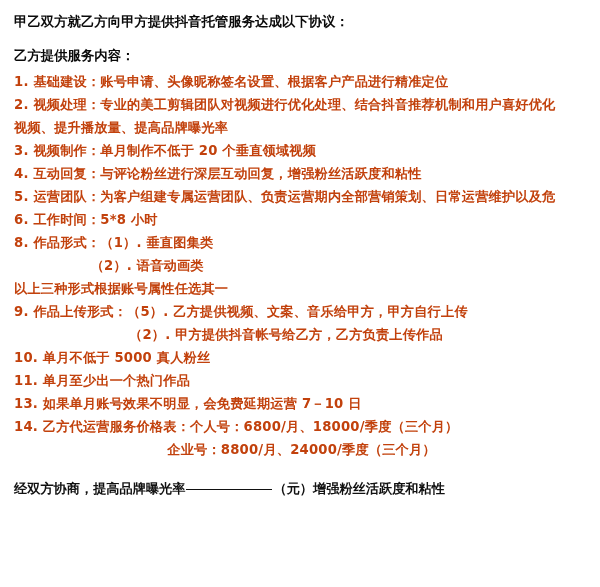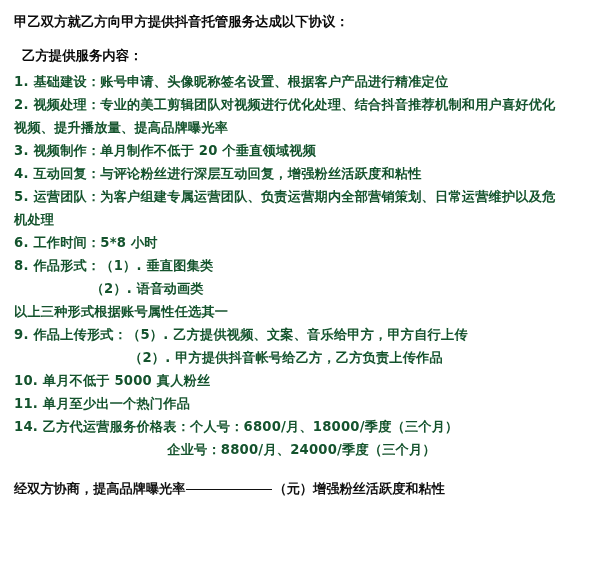--- a/index.html
+++ b/index.html
@@ -20,34 +20,33 @@
     height: 587px;
     box-sizing: border-box;
     padding: 10px 14px 0 14px;
   }
   .line {
     font-size: 13.2px;
     line-height: 23px;
     white-space: pre;
     letter-spacing: 0.2px;
     font-weight: 700;
-    color: #14532d;
+    color: #c2410c;
   }
   .title {
     font-size: 13.4px;
     font-weight: 700;
     line-height: 23px;
     margin-bottom: 11px;
   }
   .section-head {
     font-size: 13.4px;
     font-weight: 700;
     line-height: 23px;
     margin-bottom: 3px;
-    margin-left: 8px;
   }
   .spacer-lg { height: 16px; }
   .footer-line {
     font-size: 13.2px;
     line-height: 23px;
     white-space: pre;
     font-weight: 700;
     color: #111111;
   }
   .blank-fill {
@@ -67,29 +66,29 @@
   <div class="title">甲乙双方就乙方向甲方提供抖音托管服务达成以下协议：</div>
 
   <div class="section-head">乙方提供服务内容：</div>
 
   <div class="line">1. 基础建设：账号申请、头像昵称签名设置、根据客户产品进行精准定位</div>
   <div class="line">2. 视频处理：专业的美工剪辑团队对视频进行优化处理、结合抖音推荐机制和用户喜好优化</div>
   <div class="line">视频、提升播放量、提高品牌曝光率</div>
   <div class="line">3. 视频制作：单月制作不低于 20 个垂直领域视频</div>
   <div class="line">4. 互动回复：与评论粉丝进行深层互动回复，增强粉丝活跃度和粘性</div>
   <div class="line">5. 运营团队：为客户组建专属运营团队、负责运营期内全部营销策划、日常运营维护以及危</div>
-  <div class="line">机处理</div>
   <div class="line">6. 工作时间：5*8 小时</div>
   <div class="line">8. 作品形式：（1）. 垂直图集类</div>
   <div class="line">                （2）. 语音动画类</div>
   <div class="line">以上三种形式根据账号属性任选其一</div>
   <div class="line">9. 作品上传形式：（5）. 乙方提供视频、文案、音乐给甲方，甲方自行上传</div>
   <div class="line">                        （2）. 甲方提供抖音帐号给乙方，乙方负责上传作品</div>
   <div class="line">10. 单月不低于 5000 真人粉丝</div>
   <div class="line">11. 单月至少出一个热门作品</div>
+  <div class="line">13. 如果单月账号效果不明显，会免费延期运营 7－10 日</div>
   <div class="line">14. 乙方代运营服务价格表：个人号：6800/月、18000/季度（三个月）</div>
   <div class="line">                                企业号：8800/月、24000/季度（三个月）</div>
 
   <div class="spacer-lg"></div>
 
   <div class="footer-line"><span>经双方协商，提高品牌曝光率</span><span class="blank-fill"></span><span>（元）增强粉丝活跃度和粘性</span></div>
 
 </div>
 
 </body></html>

